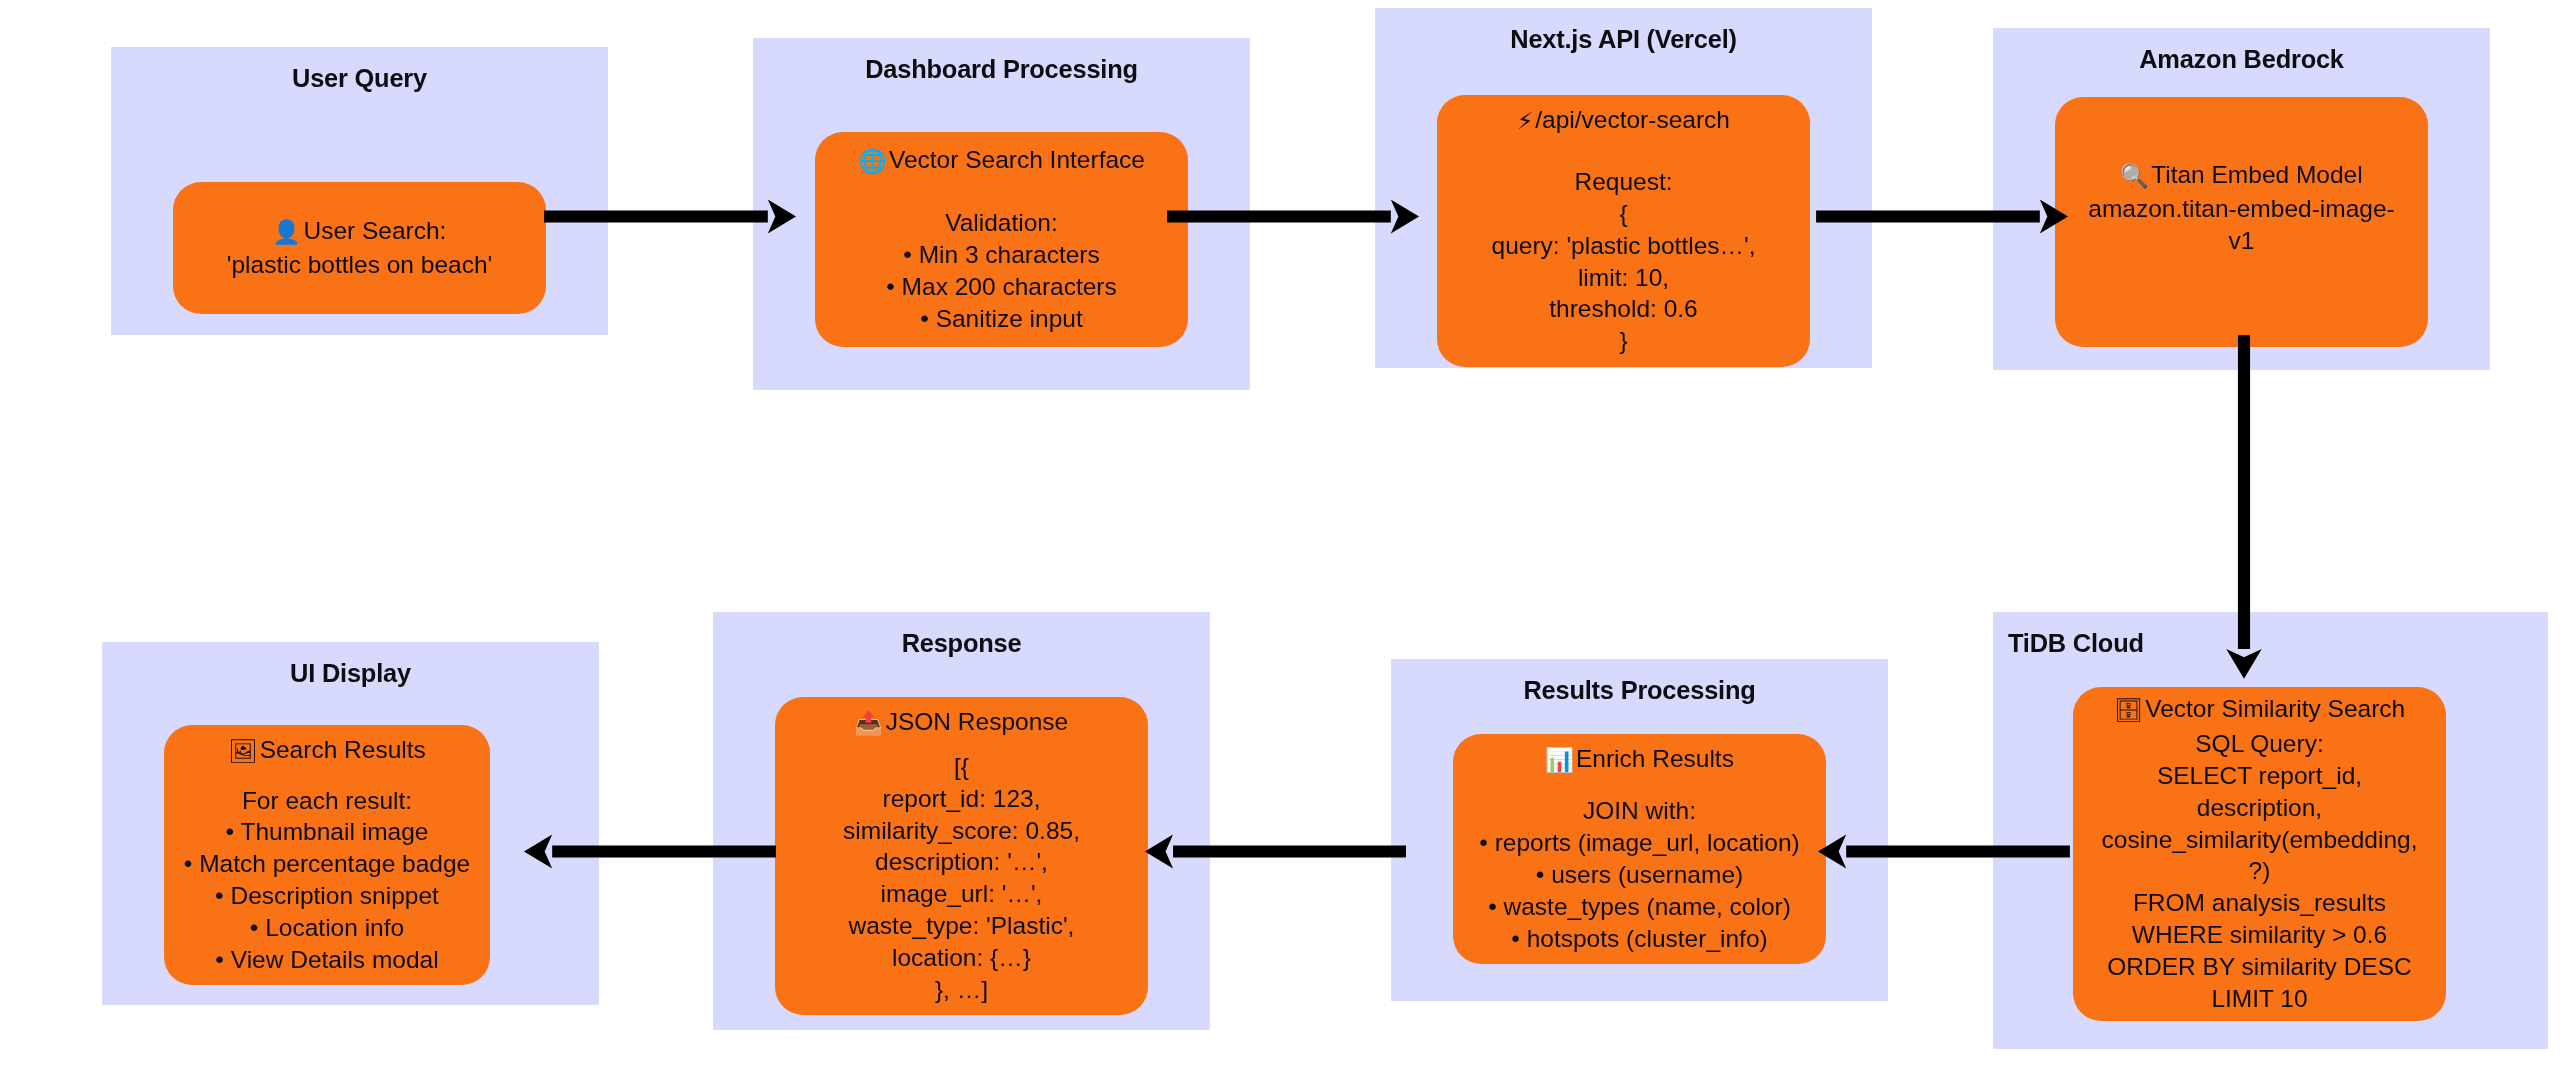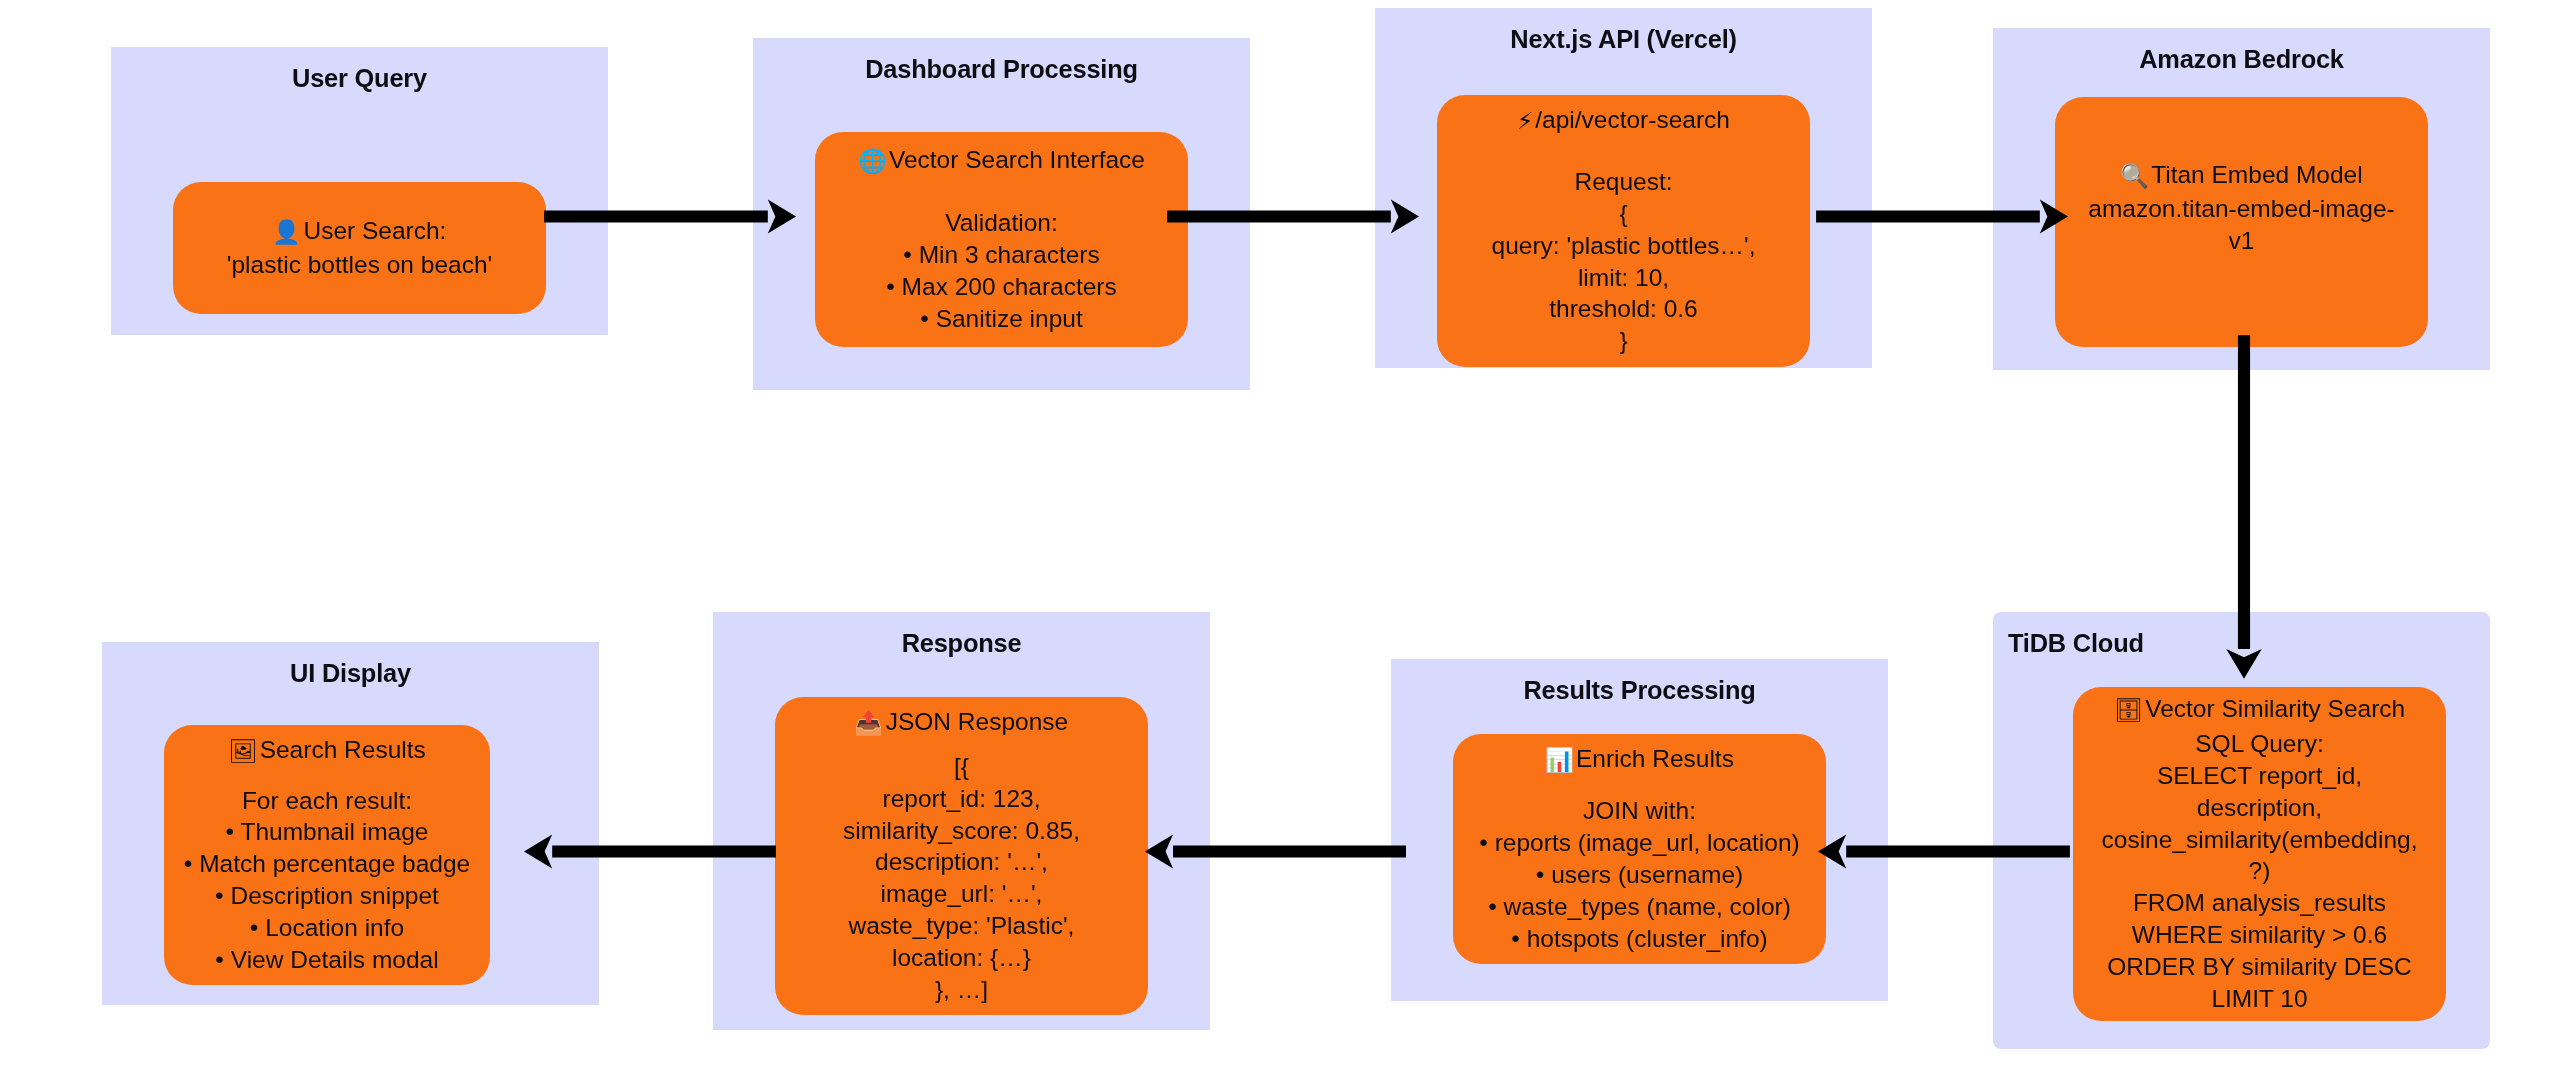--- a/index.html
+++ b/index.html
@@ -121,21 +121,21 @@
   <div class="group" style="left:1993px; top:28px; width:497px; height:342px;">
     <div class="group-title" style="top:17px;">Amazon Bedrock</div>
     <div class="node" style="left:62px; top:69px; width:373px; height:250px;">
       <span class="node-head"><span class="ic">🔍</span><span>Titan Embed Model</span></span>
       <span class="node-body">amazon.titan-embed-image-
 v1</span>
       <span class="gap"></span>
     </div>
   </div>
 
-  <div class="group" style="left:1993px; top:612px; width:497px; height:437px;border-radius:8px;">
+  <div class="group" style="left:1993px; top:612px; width:555px; height:437px;">
     <div class="group-title left-aligned" style="top:17px;">TiDB Cloud</div>
     <div class="node" style="left:80px; top:75px; width:373px; height:334px;">
       <span class="node-head"><span class="ic">🗄</span><span>Vector Similarity Search</span></span>
       <span class="gap"></span>
       <span class="node-body">SQL Query:
 SELECT report_id,
 description,
 cosine_similarity(embedding,
 ?)
 FROM analysis_results

